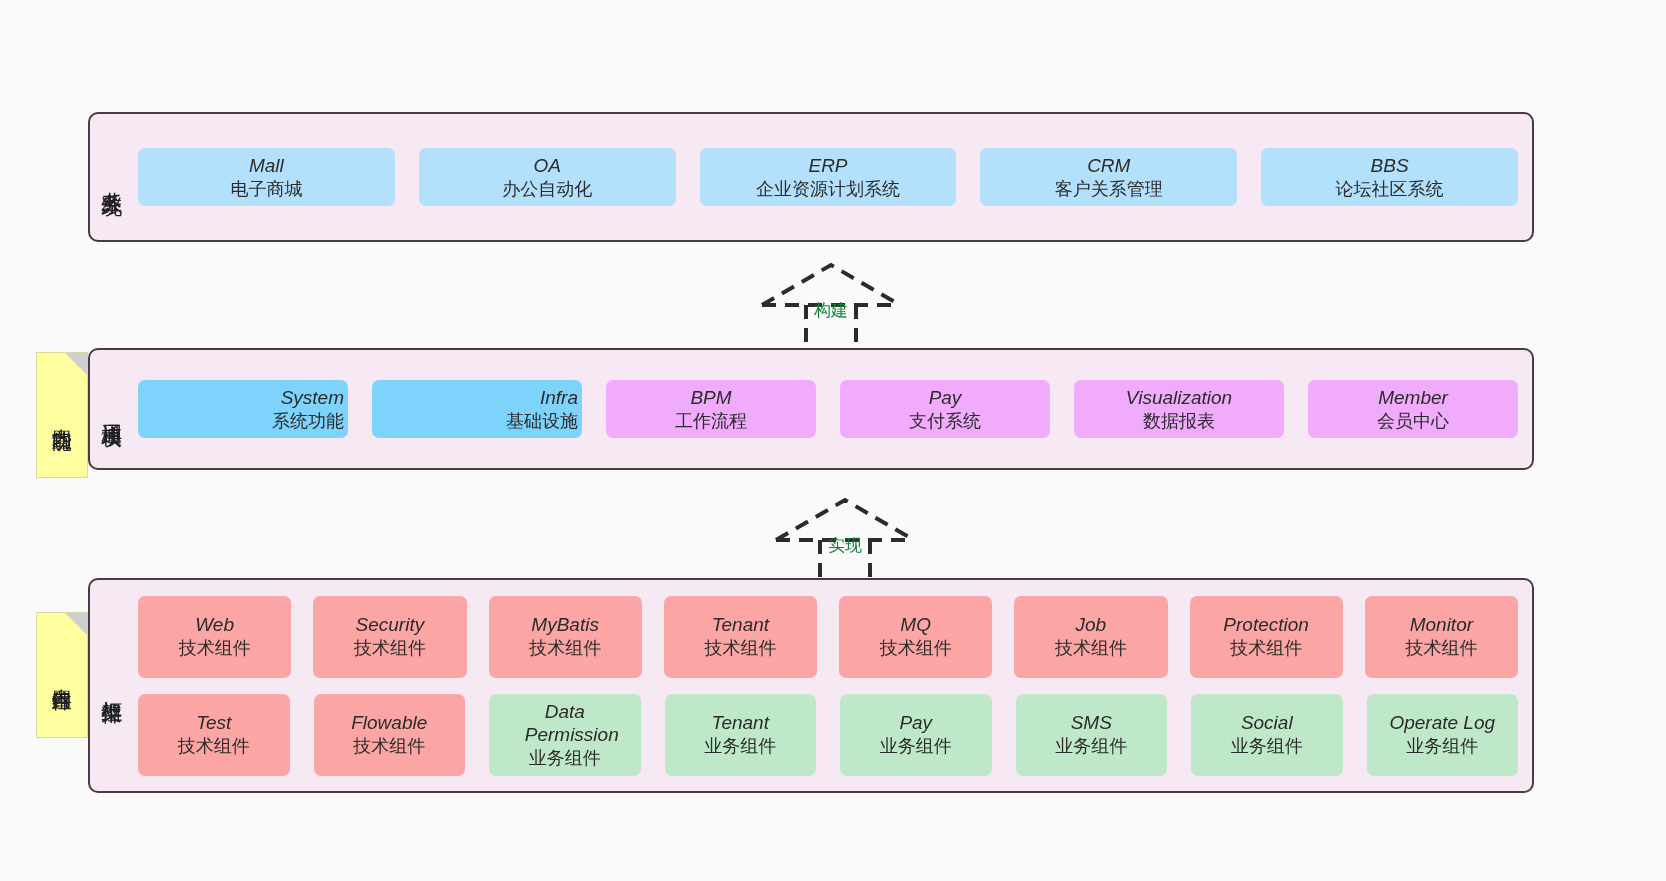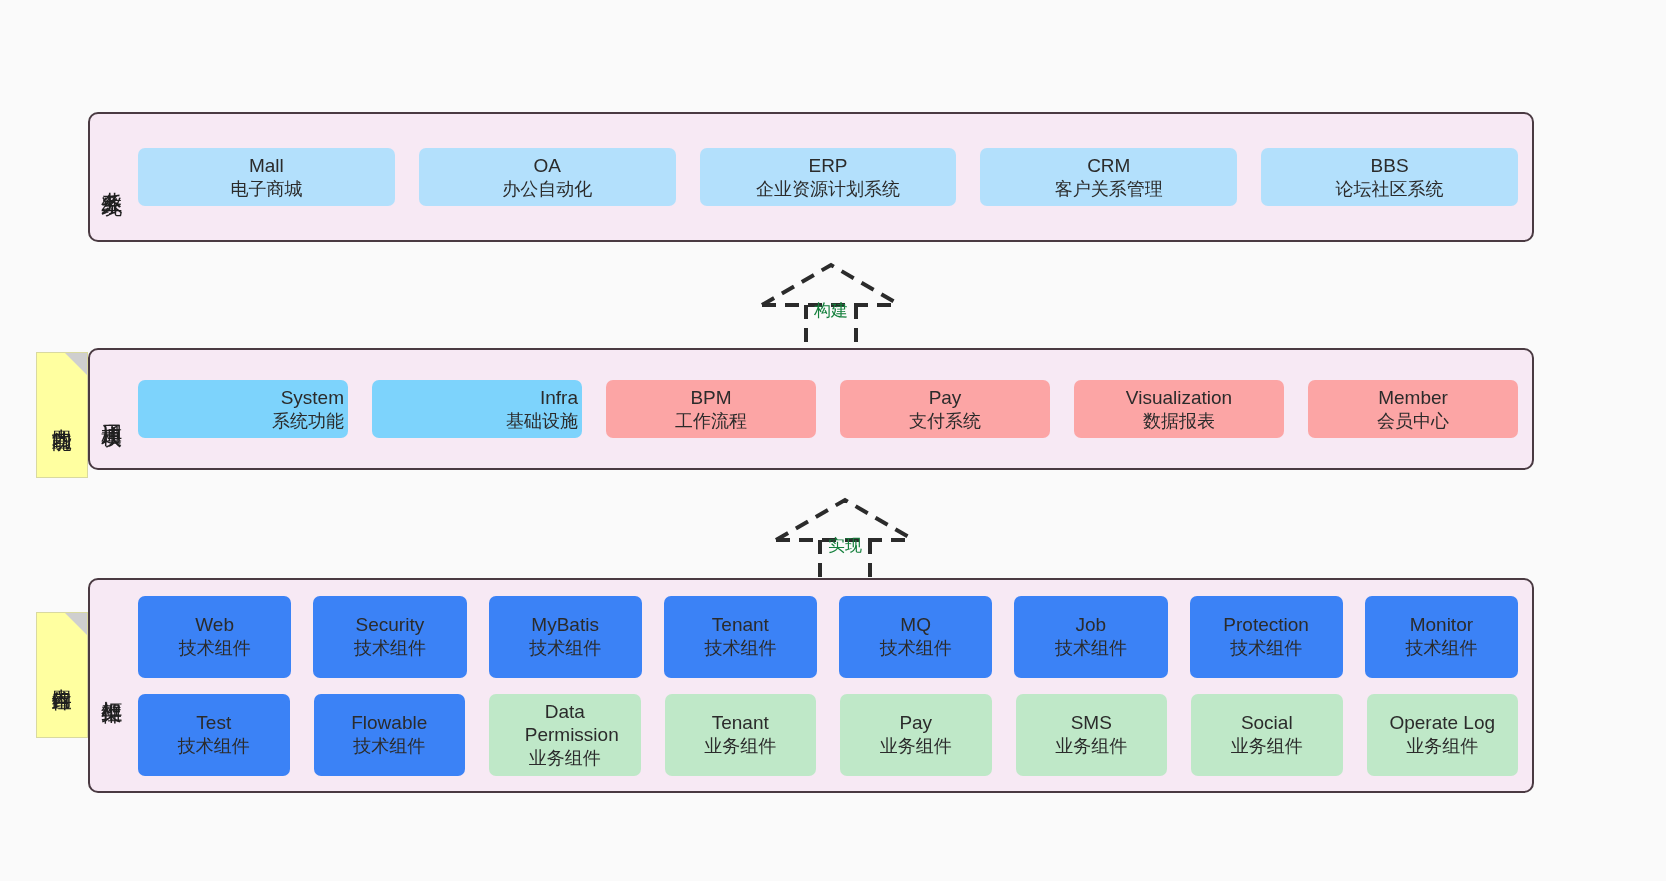--- a/index.html
+++ b/index.html
@@ -74,28 +74,28 @@
     display: flex;
     flex-direction: column;
     align-items: center;
     justify-content: center;
     text-align: center;
     box-sizing: border-box;
     padding: 6px 4px;
     line-height: 1.25;
     user-select: none;
   }
-  .node .t1 { font-size: 19px; }
+  .node .t1 { font-size: 19px; font-style: italic; }
   .node .t2 { font-size: 18px; }
 
   
   .n-blue       { background: #b3e0fc; }
   .n-red        { background: #7dd3fc; align-items: flex-end; }
-  .n-pink       { background: #fca5a5; }
-  .n-green      { background: #3b82f6; }
+  .n-pink       { background: #f0abfc; }
+  .n-green      { background: #fca5a5; }
   .n-lightgreen { background: #bfe8c8; }
 
   
   .note {
     position: absolute;
     background: #ffffa0;
     border: 1px solid #d9d9a0;
     box-sizing: border-box;
     display: flex;
     align-items: center;

